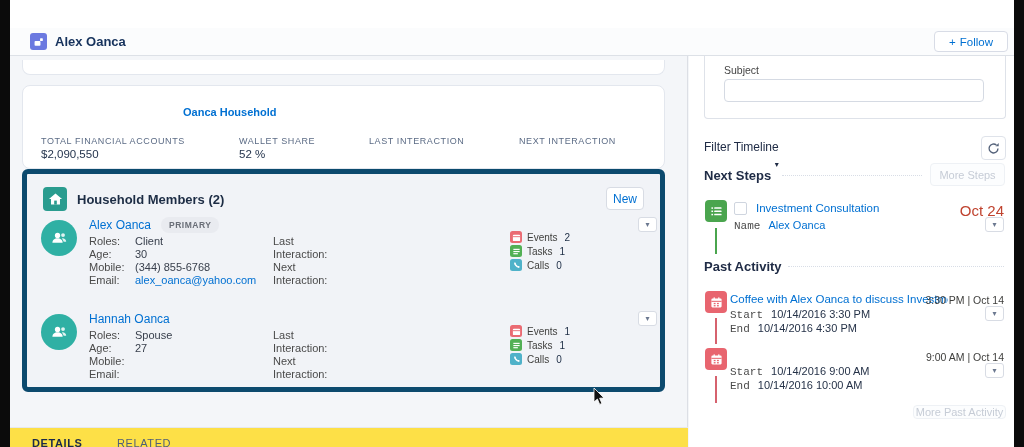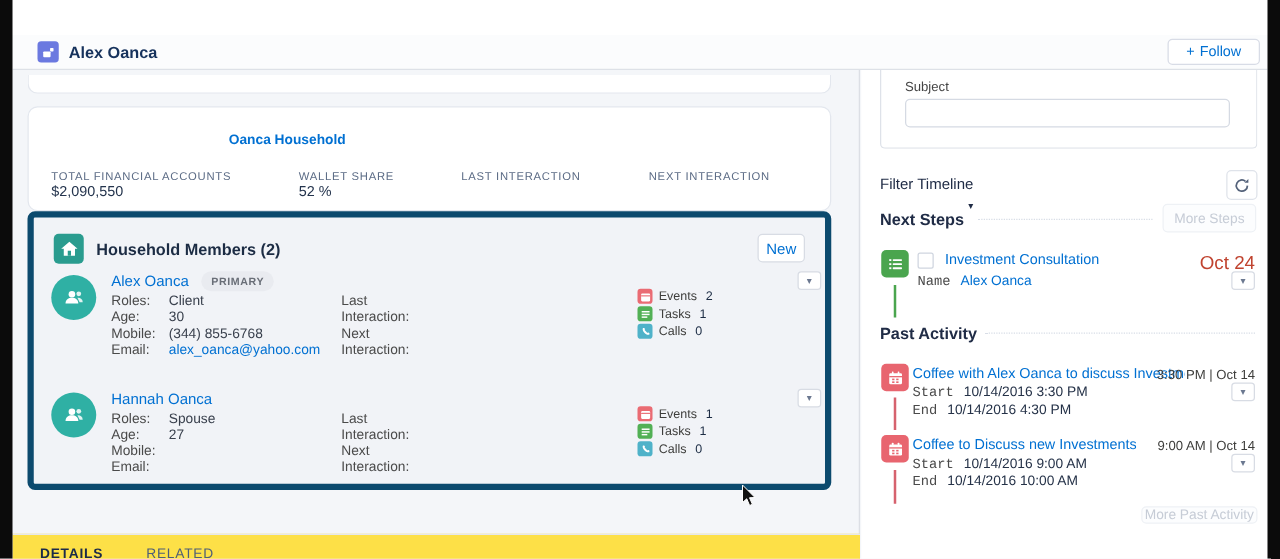--- a/index.html
+++ b/index.html
@@ -330,21 +330,20 @@
             <rect x="1.5" y="2.8" width="11" height="9.5" rx="1.2" fill="#fff"></rect>
             <rect x="1.5" y="5.2" width="11" height="1.1" fill="#e8656f"></rect>
             <rect x="3.8" y="1.3" width="1.4" height="2.4" rx="0.5" fill="#fff"></rect>
             <rect x="8.8" y="1.3" width="1.4" height="2.4" rx="0.5" fill="#fff"></rect>
             <rect x="4" y="7.4" width="2" height="1.4" fill="#e8656f"></rect>
             <rect x="7.5" y="7.4" width="2" height="1.4" fill="#e8656f"></rect>
             <rect x="4" y="9.8" width="2" height="1.4" fill="#e8656f"></rect>
             <rect x="7.5" y="9.8" width="2" height="1.4" fill="#e8656f"></rect>
           </svg>
       </span>
-      <a class="tl-title" style="left:41px; top:294px; max-width:218px; overflow:hidden">Coffee to Discuss new Investments</a>
       <span class="tl-time" style="top:295px">9:00 AM | Oct 14</span>
       <div class="tl-meta" style="left:41px; top:309px">
         <span class="lbl">Start</span><span class="val">10/14/2016 9:00 AM</span>
       </div>
       <div class="tl-meta" style="left:41px; top:323px">
         <span class="lbl">End</span><span class="val">10/14/2016 10:00 AM</span>
       </div>
       <button class="sb-menu" style="top:307px">
           <span>▾</span>
         </button>

